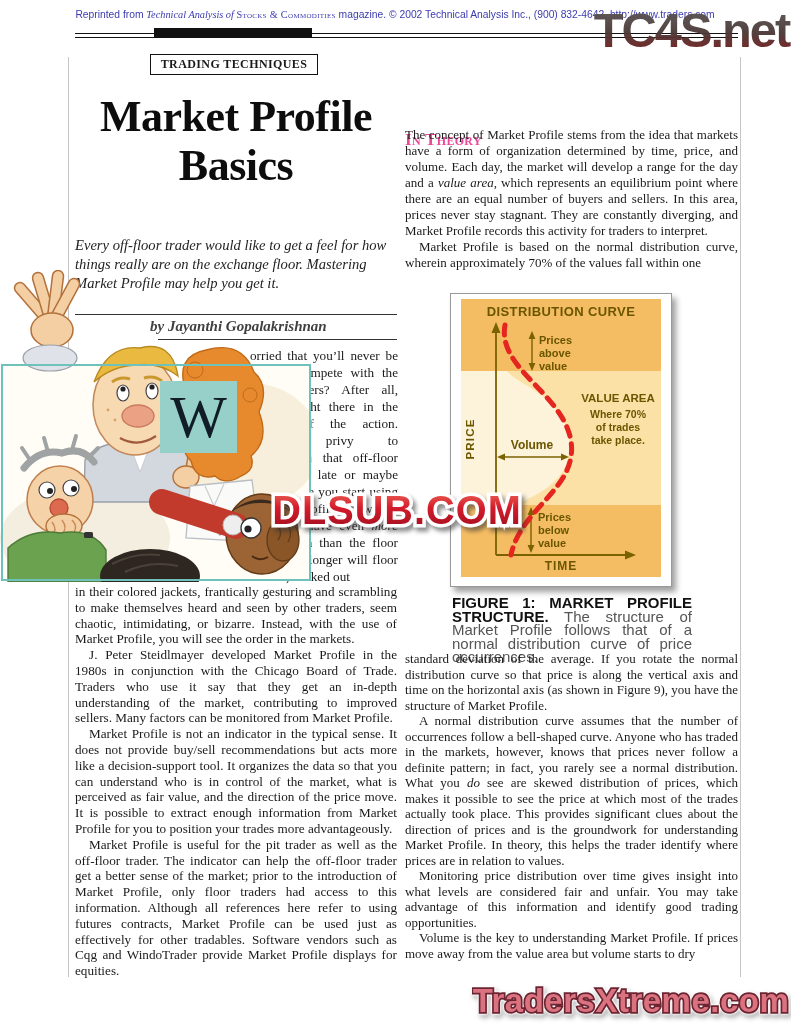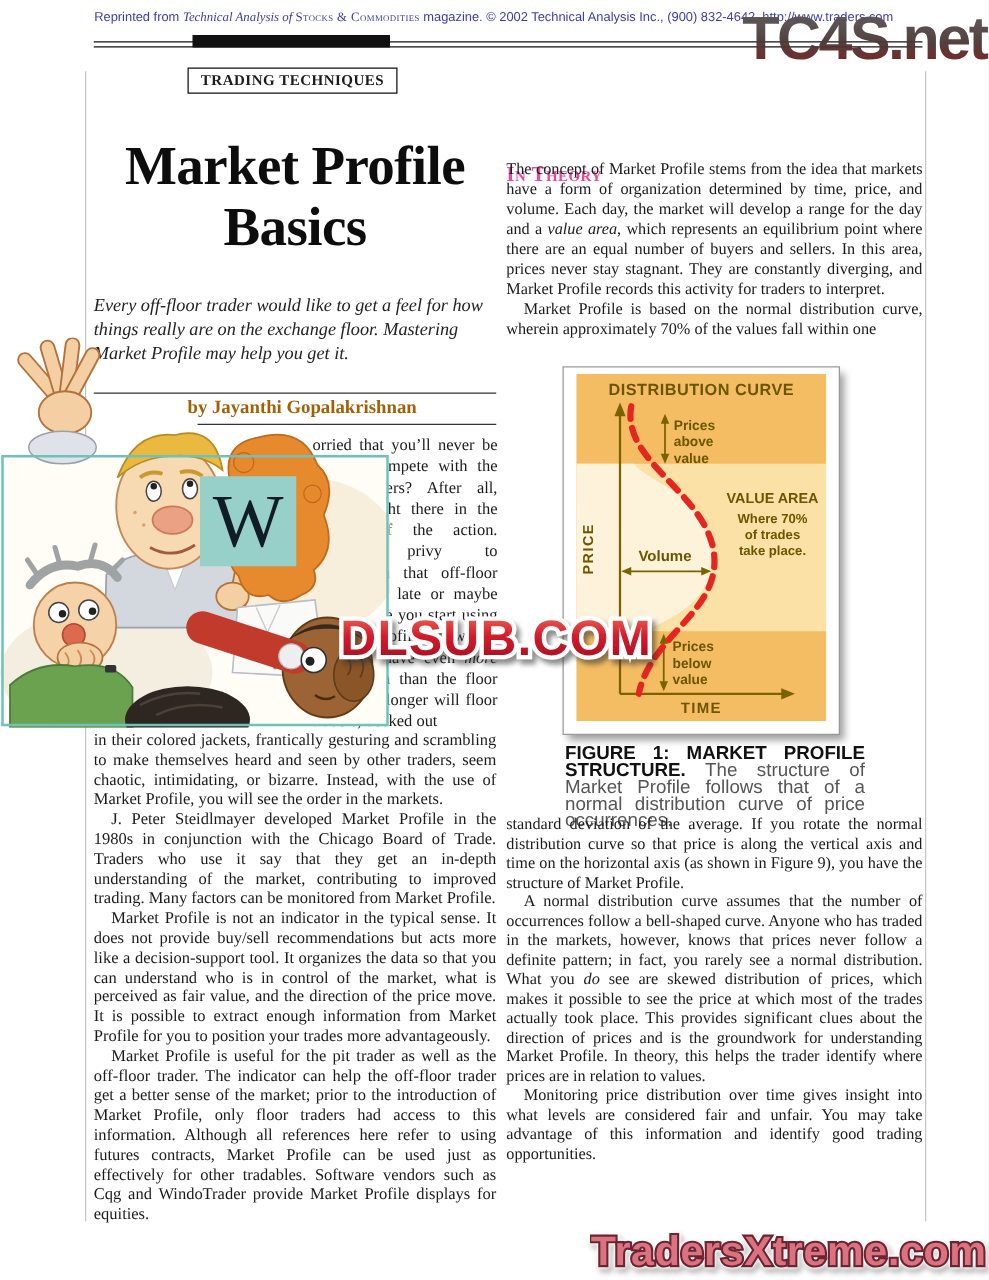--- a/index.html
+++ b/index.html
@@ -22,29 +22,29 @@
   .tab-bar{left:154px;top:28px;width:158px;height:10px;background:#111;}
   .tab-box{
     left:150px;top:38px;width:166px;height:19px;background:#fff;border:1.6px solid #111;
     display:flex;align-items:center;justify-content:center;
     font-weight:bold;font-size:12px;letter-spacing:.4px;margin-top:16px;
   }
   .edge-rule{width:1px;background:#c6c6c6;top:57px;height:920px;}
 
   
   .title{
-    left:75px;top:108px;width:322px;text-align:center;
+    left:75px;top:92px;width:322px;text-align:center;
     font-weight:bold;font-size:44px;line-height:49px;letter-spacing:-.5px;color:#0d0d0d;
   }
   .standfirst{
     left:75px;top:236px;width:322px;font-style:italic;font-size:14.6px;line-height:19px;color:#222;
   }
   .byline-rule-top{left:75px;top:314px;width:322px;height:1px;background:#333;}
   .byline{
-    left:150px;top:318px;width:247px;font-weight:bold;font-size:15px;color:#a16207;
+    left:150px;top:318px;width:247px;font-style:italic;font-weight:bold;font-size:15px;color:#404040;
   }
   .byline-rule-bottom{left:158px;top:339px;width:239px;height:1.4px;background:#333;}
 
   
   .bodycol p{margin:0;text-align:justify;}
   .bodycol p + p{text-indent:14px;}
   .left-text{left:75px;top:584px;width:322px;font-size:13.2px;line-height:15.8px;}
   .lead-narrow{
     left:250px;top:347px;width:148px;font-size:13.2px;line-height:17px;text-align:justify;
   }
@@ -203,21 +203,21 @@
     </g>
 
     <rect x="2" y="95" width="308" height="215" fill="none" stroke="#6FC2BC" stroke-width="2"></rect>
   </svg>
 
   <div class="abs dropcap">W</div>
   <div class="abs lead-narrow">orried that you’ll never be able to compete with the floor traders? After all, they’re right there in the middle of the action. They’re privy to information that off-floor traders see late or maybe never. Once you start using Market Profile, however, you may have even <i>more</i> information than the floor trader. No longer will floor traders, decked out</div>
 
   <div class="abs left-text bodycol">
     <p>in their colored jackets, frantically gesturing and scrambling to make themselves heard and seen by other traders, seem chaotic, intimidating, or bizarre. Instead, with the use of Market Profile, you will see the order in the markets.</p>
-    <p>J. Peter Steidlmayer developed Market Profile in the 1980s in conjunction with the Chicago Board of Trade. Traders who use it say that they get an in-depth understanding of the market, contributing to improved trading. Many factors can be monitored from Market Profile.</p>
+    <p>J. Peter Steidlmayer developed Market Profile in the 1980s in conjunction with the Chicago Board of Trade. Traders who use it say that they get an in-depth understanding of the market, contributing to improved sellers. Many factors can be monitored from Market Profile.</p>
     <p>Market Profile is not an indicator in the typical sense. It does not provide buy/sell recommendations but acts more like a decision-support tool. It organizes the data so that you can understand who is in control of the market, what is perceived as fair value, and the direction of the price move. It is possible to extract enough information from Market Profile for you to position your trades more advantageously.</p>
     <p>Market Profile is useful for the pit trader as well as the off-floor trader. The indicator can help the off-floor trader get a better sense of the market; prior to the introduction of Market Profile, only floor traders had access to this information. Although all references here refer to using futures contracts, Market Profile can be used just as effectively for other tradables. Software vendors such as Cqg and WindoTrader provide Market Profile displays for equities.</p>
   </div>
 
   <div class="abs section-heading">In Theory</div>
   <div class="abs right-top bodycol">
     <p>The concept of Market Profile stems from the idea that markets have a form of organization determined by time, price, and volume. Each day, the market will develop a range for the day and a <i>value area</i>, which represents an equilibrium point where there are an equal number of buyers and sellers. In this area, prices never stay stagnant. They are constantly diverging, and Market Profile records this activity for traders to interpret.</p>
     <p>Market Profile is based on the normal distribution curve, wherein approximately 70% of the values fall within one</p>
   </div>
 
@@ -280,20 +280,21 @@
     </svg>
   </div>
   <div class="abs figure-caption">
     <b>FIGURE 1: MARKET PROFILE STRUCTURE.</b><span> The structure of Market Profile follows that of a normal distribution curve of price occurrences.</span>
   </div>
 
   <div class="abs right-bottom bodycol">
     <p>standard deviation of the average. If you rotate the normal distribution curve so that price is along the vertical axis and time on the horizontal axis (as shown in Figure 9), you have the structure of Market Profile.</p>
     <p>A normal distribution curve assumes that the number of occurrences follow a bell-shaped curve. Anyone who has traded in the markets, however, knows that prices never follow a definite pattern; in fact, you rarely see a normal distribution. What you <i>do</i> see are skewed distribution of prices, which makes it possible to see the price at which most of the trades actually took place. This provides significant clues about the direction of prices and is the groundwork for understanding Market Profile. In theory, this helps the trader identify where prices are in relation to values.</p>
     <p>Monitoring price distribution over time gives insight into what levels are considered fair and unfair. You may take advantage of this information and identify good trading opportunities.</p>
+    <p>Volume is the key to understanding Market Profile. If prices move away from the value area but volume starts to dry</p>
   </div>
 
   <svg class="abs wm wm-dlsub" viewBox="0 0 300 52">
     <defs>
       <linearGradient id="gRed" x1="0" y1="0" x2="0" y2="1">
         <stop offset="0" stop-color="#f0705c"></stop>
           <stop offset="0.45" stop-color="#d41c2c"></stop>
           <stop offset="1" stop-color="#9c0d1e"></stop>
       </linearGradient>
     </defs>

